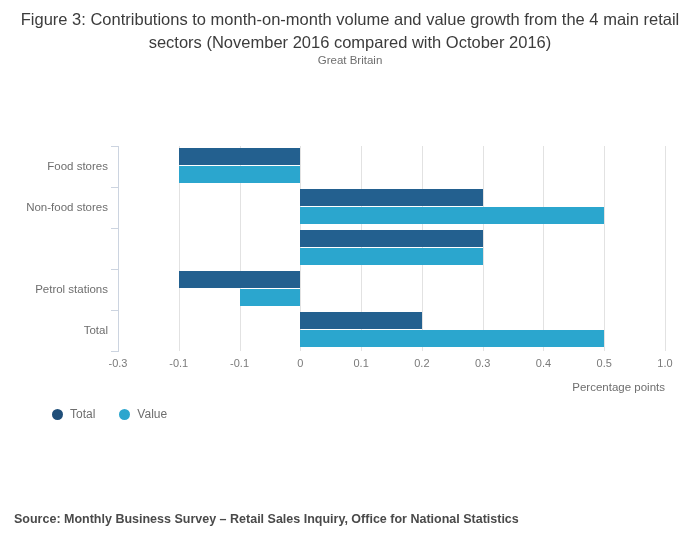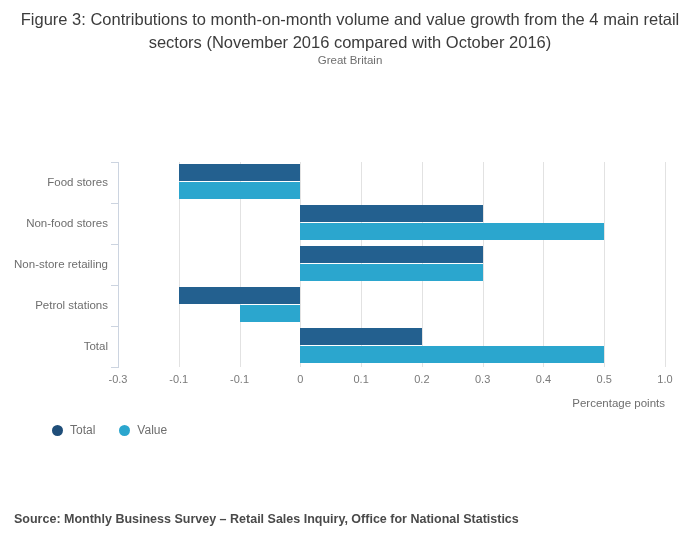--- a/index.html
+++ b/index.html
@@ -33,21 +33,21 @@
     color: #6e6e6e;
     text-align: center;
     margin-top: 0;
     font-weight: 400;
   }
 
   
   #plot-wrap {
     position: absolute;
     left: 0;
-    top: 16px;
+    top: 0;
     width: 700px;
     height: 516px;
   }
   
   #plot-area {
     position: absolute;
     left: 118px;
     top: 146px;
     width: 547px;
     height: 205px;
@@ -190,21 +190,20 @@
         <div class="cat-label-box" style="line-height: 41px;">Food stores</div>
         <div class="bar bar-volume" title="Volume: -0.2" style="left: 60.7778px; width: 121.556px; background: rgb(35, 96, 143);"></div>
         <div class="bar bar-value" title="Value: -0.2" style="left: 60.7778px; width: 121.556px; background: rgb(43, 166, 206);"></div>
       </div>
       <div class="cat-row" style="top: 41px; height: 41px;">
         <div class="cat-label-box" style="line-height: 41px;">Non-food stores</div>
         <div class="bar bar-volume" title="Volume: 0.3" style="left: 182.333px; width: 182.333px; background: rgb(35, 96, 143);"></div>
         <div class="bar bar-value" title="Value: 0.5" style="left: 182.333px; width: 303.889px; background: rgb(43, 166, 206);"></div>
       </div>
       <div class="cat-row" style="top: 82px; height: 41px;">
-        <div class="cat-label-box" style="line-height: 41px;">Non-store retailing</div>
         <div class="bar bar-volume" title="Volume: 0.3" style="left: 182.333px; width: 182.333px; background: rgb(35, 96, 143);"></div>
         <div class="bar bar-value" title="Value: 0.3" style="left: 182.333px; width: 182.333px; background: rgb(43, 166, 206);"></div>
       </div>
       <div class="cat-row" style="top: 123px; height: 41px;">
         <div class="cat-label-box" style="line-height: 41px;">Petrol stations</div>
         <div class="bar bar-volume" title="Volume: -0.2" style="left: 60.7778px; width: 121.556px; background: rgb(35, 96, 143);"></div>
         <div class="bar bar-value" title="Value: -0.1" style="left: 121.556px; width: 60.7778px; background: rgb(43, 166, 206);"></div>
       </div>
       <div class="cat-row" style="top: 164px; height: 41px;">
         <div class="cat-label-box" style="line-height: 41px;">Total</div>

